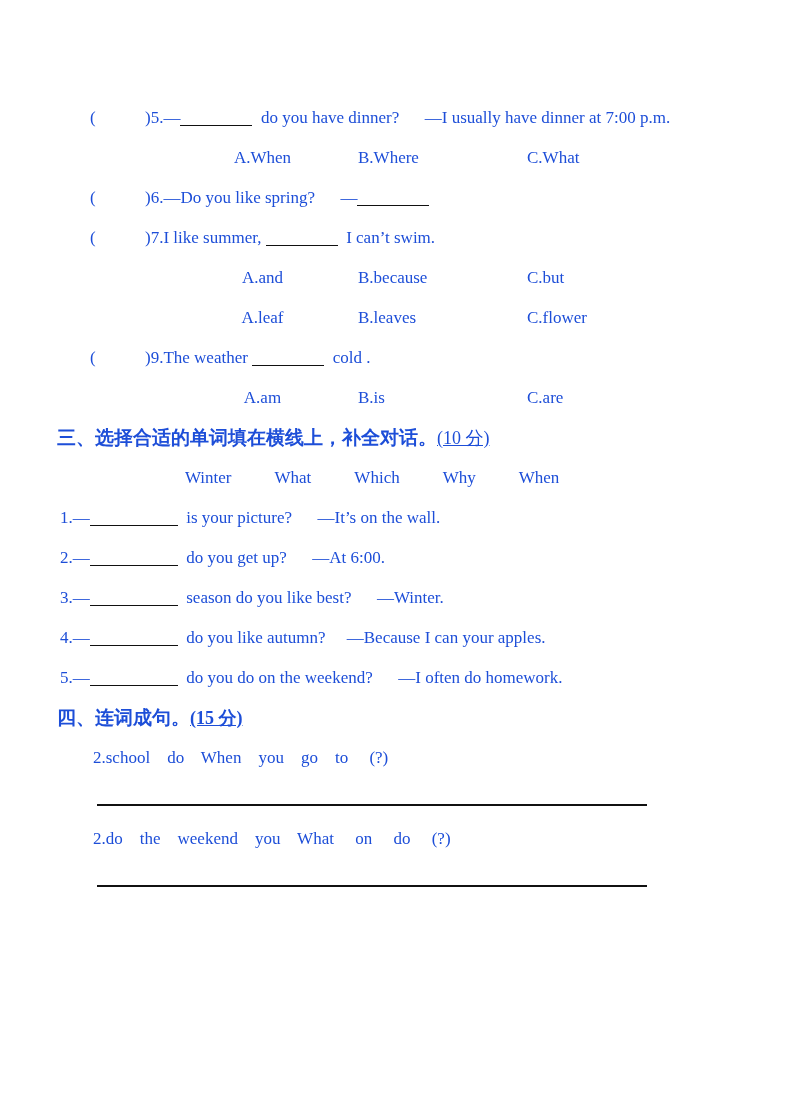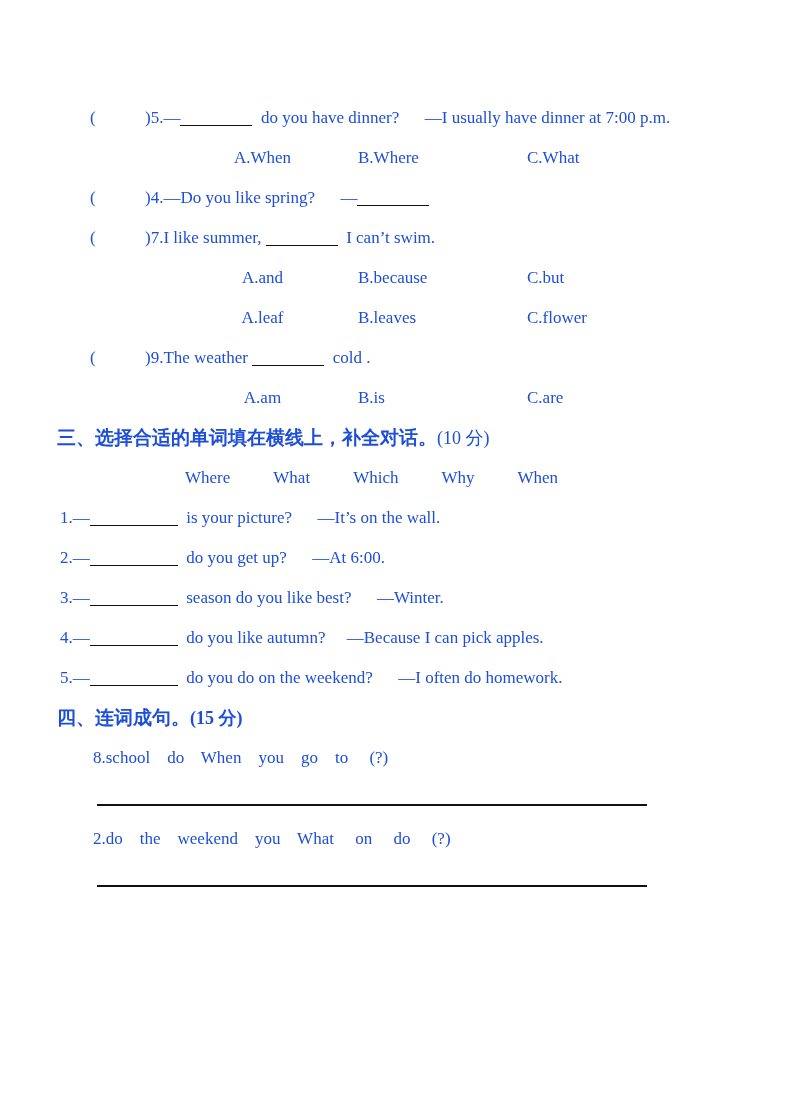--- a/index.html
+++ b/index.html
@@ -31,21 +31,21 @@
   .opt { display: inline-block; white-space: pre; }
   .opt-a { width: 191px; text-align: center; }
   .opt-b { width: 169px; }
   .sec-head {
     line-height: 40px;
     padding-left: 57px;
     font-weight: 700;
     font-size: 19px;
     white-space: pre;
   }
-  .score { font-size: 18px; }
+  .score { font-size: 18px; text-decoration: underline; }
   .score-regular { font-weight: 400; }
   .score-bold { font-weight: 700; }
   .word-bank { line-height: 40px; padding-left: 185px; display: flex; gap: 43px; }
   .word-bank span { white-space: pre; }
   .s3-row { line-height: 40px; padding-left: 60px; white-space: pre; }
   .s4-row { line-height: 40px; padding-left: 93px; white-space: pre; }
   .answer-line {
     width: 550px;
     height: 0;
     border-top: 2px solid #111111;
@@ -56,54 +56,54 @@
 </head>
 <body>
 
 <div class="page">
 
   <div>
 
     <div class="q-row"><span class="paren">(</span><span class="qt">)5.—</span><span class="blank blank-s2"></span><span class="qt">  do you have dinner?      —I usually have dinner at 7:00 p.m.</span></div>
     <div class="opt-row"><span class="opt opt-a">A.When</span><span class="opt opt-b">B.Where</span><span class="opt">C.What</span></div>
 
-    <div class="q-row"><span class="paren">(</span><span class="qt">)4.—Do you like spring?      —</span><span class="blank blank-s2"></span><span class="qt"></span></div>
+    <div class="q-row"><span class="paren">(</span><span class="qt">)6.—Do you like spring?      —</span><span class="blank blank-s2"></span><span class="qt"></span></div>
 
     <div class="q-row"><span class="paren">(</span><span class="qt">)7.I like summer, </span><span class="blank blank-s2"></span><span class="qt">  I can’t swim.</span></div>
     <div class="opt-row"><span class="opt opt-a">A.and</span><span class="opt opt-b">B.because</span><span class="opt">C.but</span></div>
 
     <div class="opt-row"><span class="opt opt-a">A.leaf</span><span class="opt opt-b">B.leaves</span><span class="opt">C.flower</span></div>
 
     <div class="q-row"><span class="paren">(</span><span class="qt">)9.The weather </span><span class="blank blank-s2"></span><span class="qt">  cold .</span></div>
     <div class="opt-row"><span class="opt opt-a">A.am</span><span class="opt opt-b">B.is</span><span class="opt">C.are</span></div>
 
 
   </div>
 
   <div>
     <div class="sec-head"><span>三、选择合适的单词填在横线上，补全对话。</span><span class="score score-regular">(10 分)</span></div>
 
     <div class="word-bank">
-        <span>Where</span>
+        <span>Winter</span>
         <span>What</span>
         <span>Which</span>
         <span>Why</span>
         <span>When</span>
       </div>
 
     <div class="s3-row"><span class="qt">1.—</span><span class="blank blank-s3"></span><span class="qt">  is your picture?      —It’s on the wall.</span></div>
     <div class="s3-row"><span class="qt">2.—</span><span class="blank blank-s3"></span><span class="qt">  do you get up?      —At 6:00.</span></div>
     <div class="s3-row"><span class="qt">3.—</span><span class="blank blank-s3"></span><span class="qt">  season do you like best?      —Winter.</span></div>
-    <div class="s3-row"><span class="qt">4.—</span><span class="blank blank-s3"></span><span class="qt">  do you like autumn?     —Because I can pick apples.</span></div>
+    <div class="s3-row"><span class="qt">4.—</span><span class="blank blank-s3"></span><span class="qt">  do you like autumn?     —Because I can your apples.</span></div>
     <div class="s3-row"><span class="qt">5.—</span><span class="blank blank-s3"></span><span class="qt">  do you do on the weekend?      —I often do homework.</span></div>
   </div>
 
   <div>
     <div class="sec-head"><span>四、连词成句。</span><span class="score score-bold">(15 分)</span></div>
 
-    <div class="s4-row">8.school    do    When    you    go    to     (?)</div>
+    <div class="s4-row">2.school    do    When    you    go    to     (?)</div>
     <div class="answer-line"></div>
 
     <div class="s4-row s4-second">2.do    the    weekend    you    What     on     do     (?)</div>
     <div class="answer-line"></div>
   </div>
 
 </div>
 
 </body></html>

